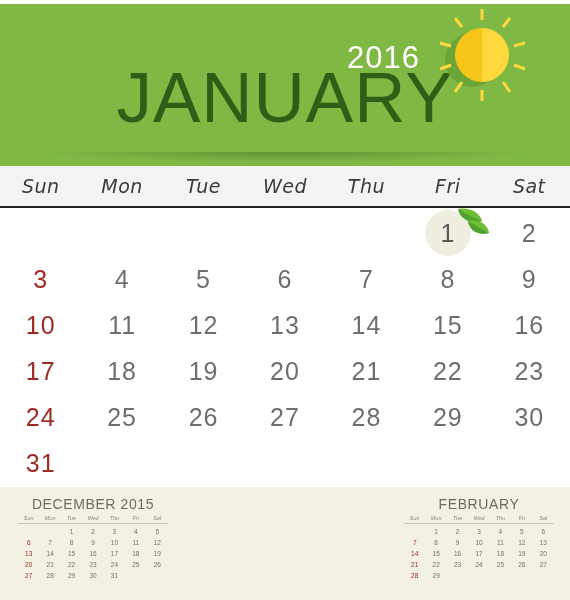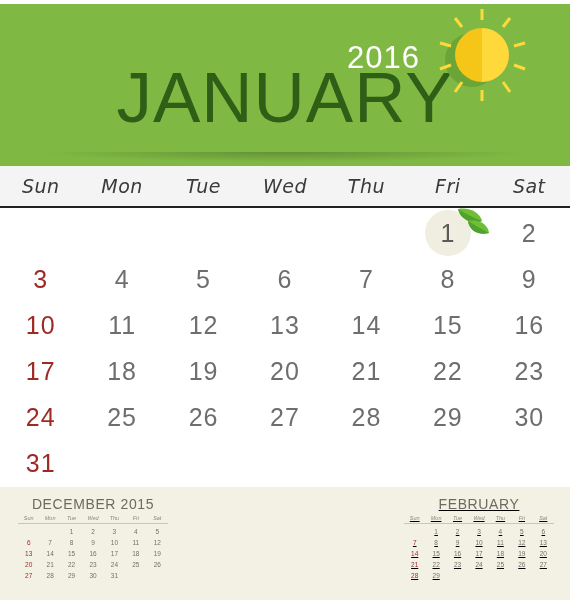--- a/index.html
+++ b/index.html
@@ -102,21 +102,21 @@
 
   
   #footer {
     position: absolute; left: 0; top: 487px;
     width: 570px; height: 113px;
     background: #F3F1E3;
     overflow: hidden;
   }
   .mini { position: absolute; top: 9px; width: 150px; }
   #mini-prev { left: 18px; }
-  #mini-next { left: 404px; text-decoration: underline; }
+  #mini-next { left: 404px; }
   .mini-title {
     text-align: center;
     font-family: "Liberation Sans", sans-serif;
     font-size: 14px;
     letter-spacing: 0.6px;
     color: #6b6b5e;
     margin-bottom: 3px;
   }
   .mini-grid {
     display: grid;

